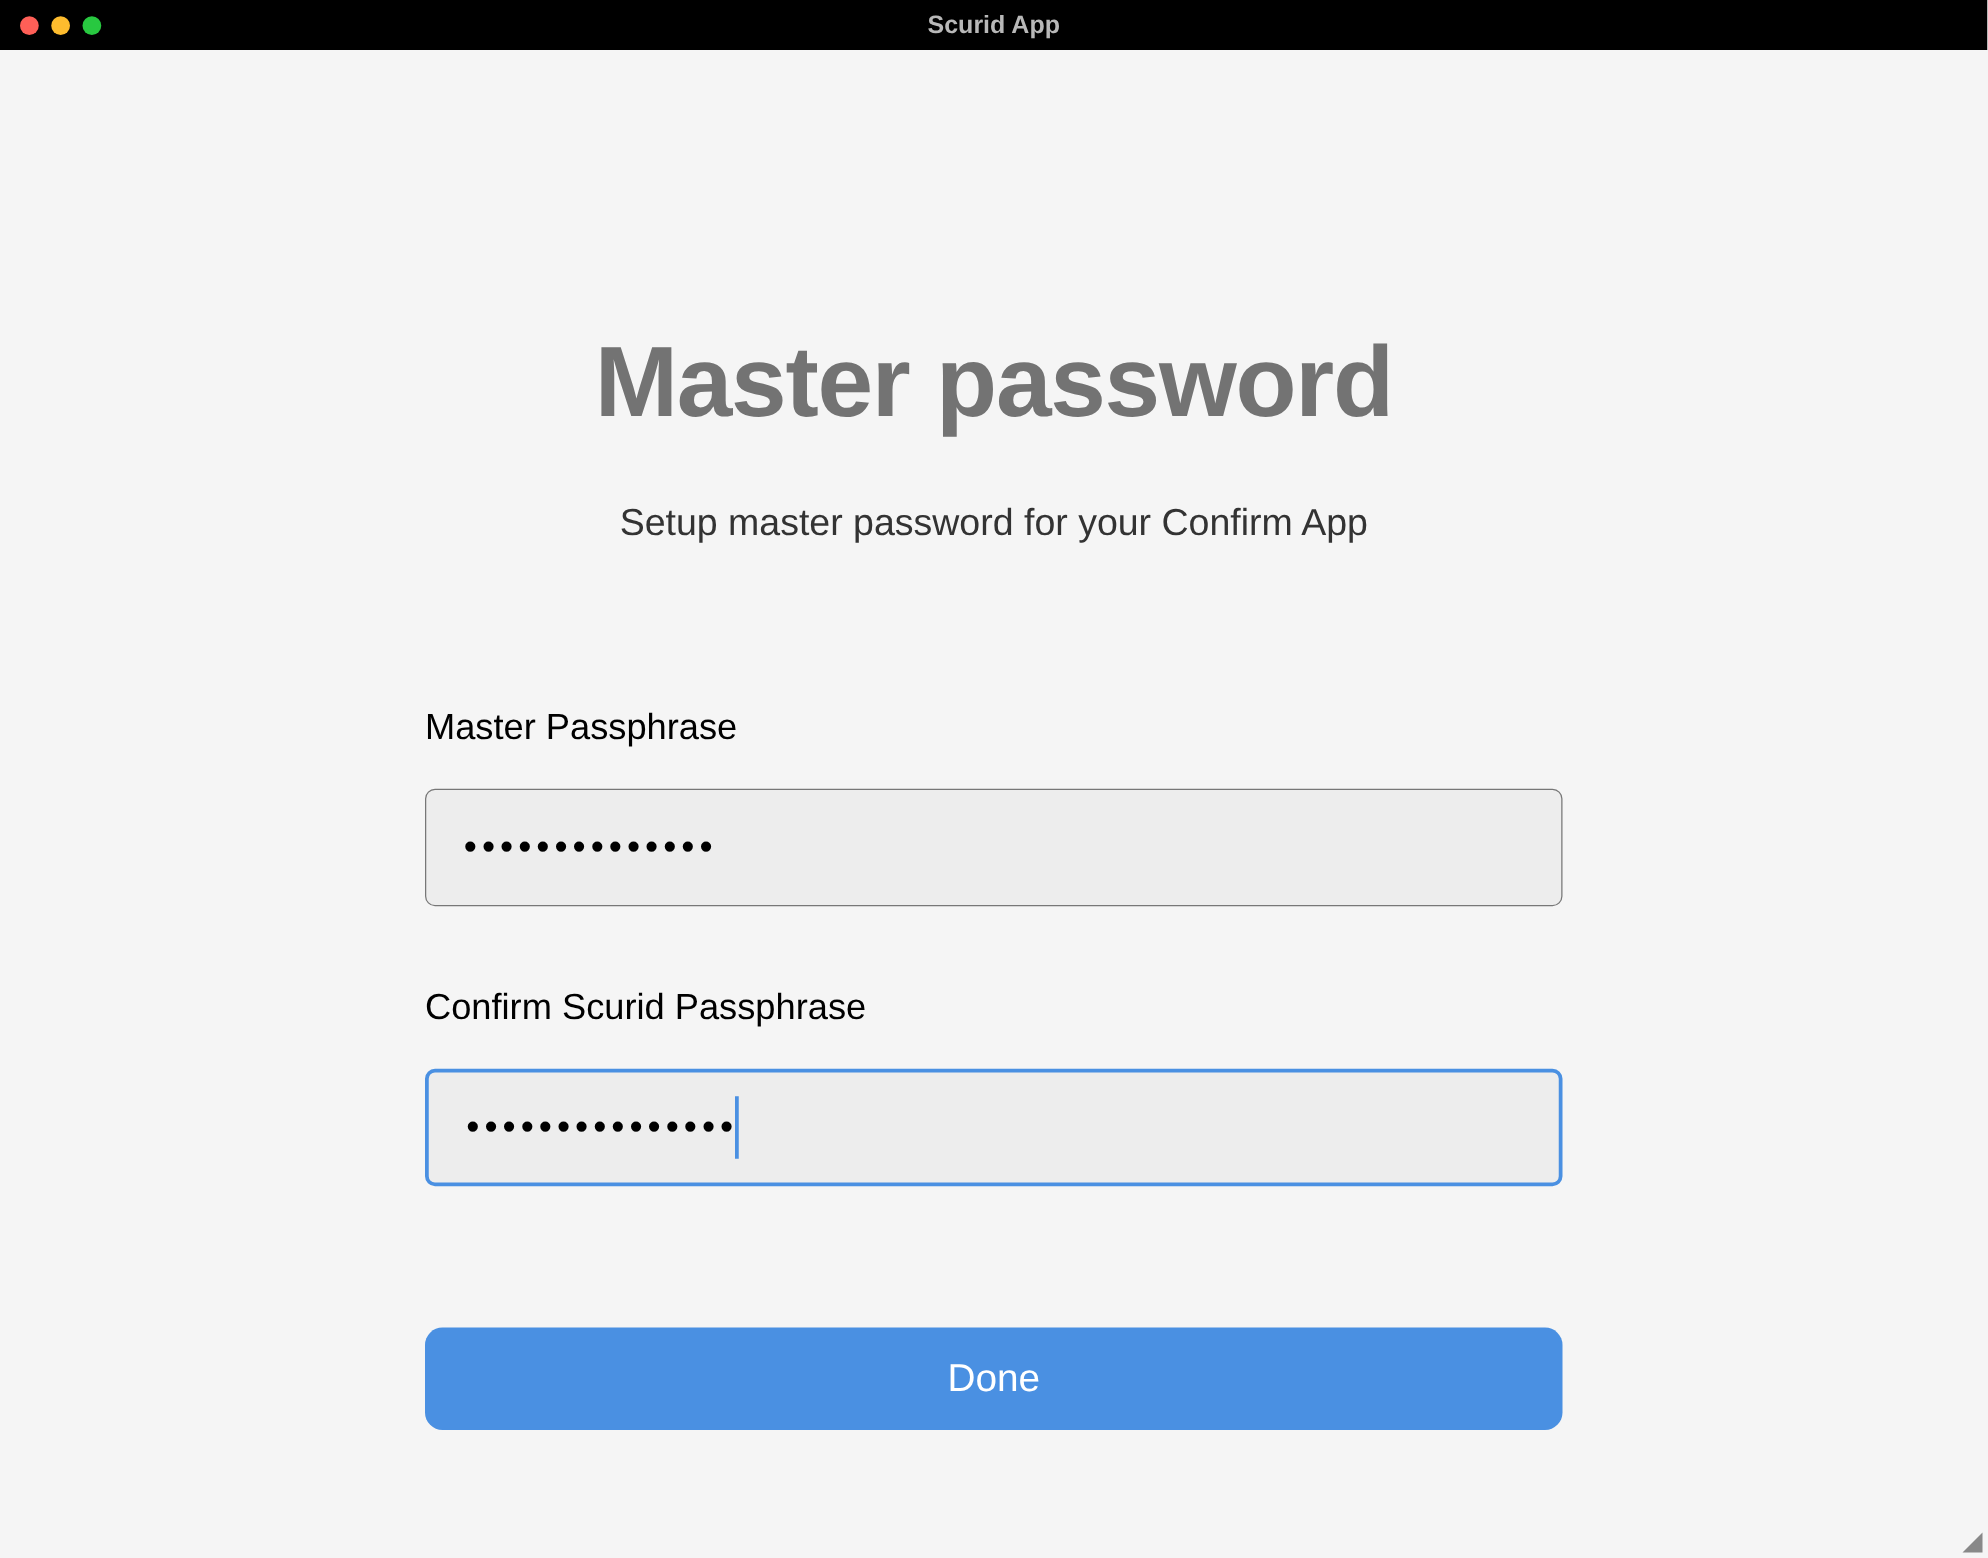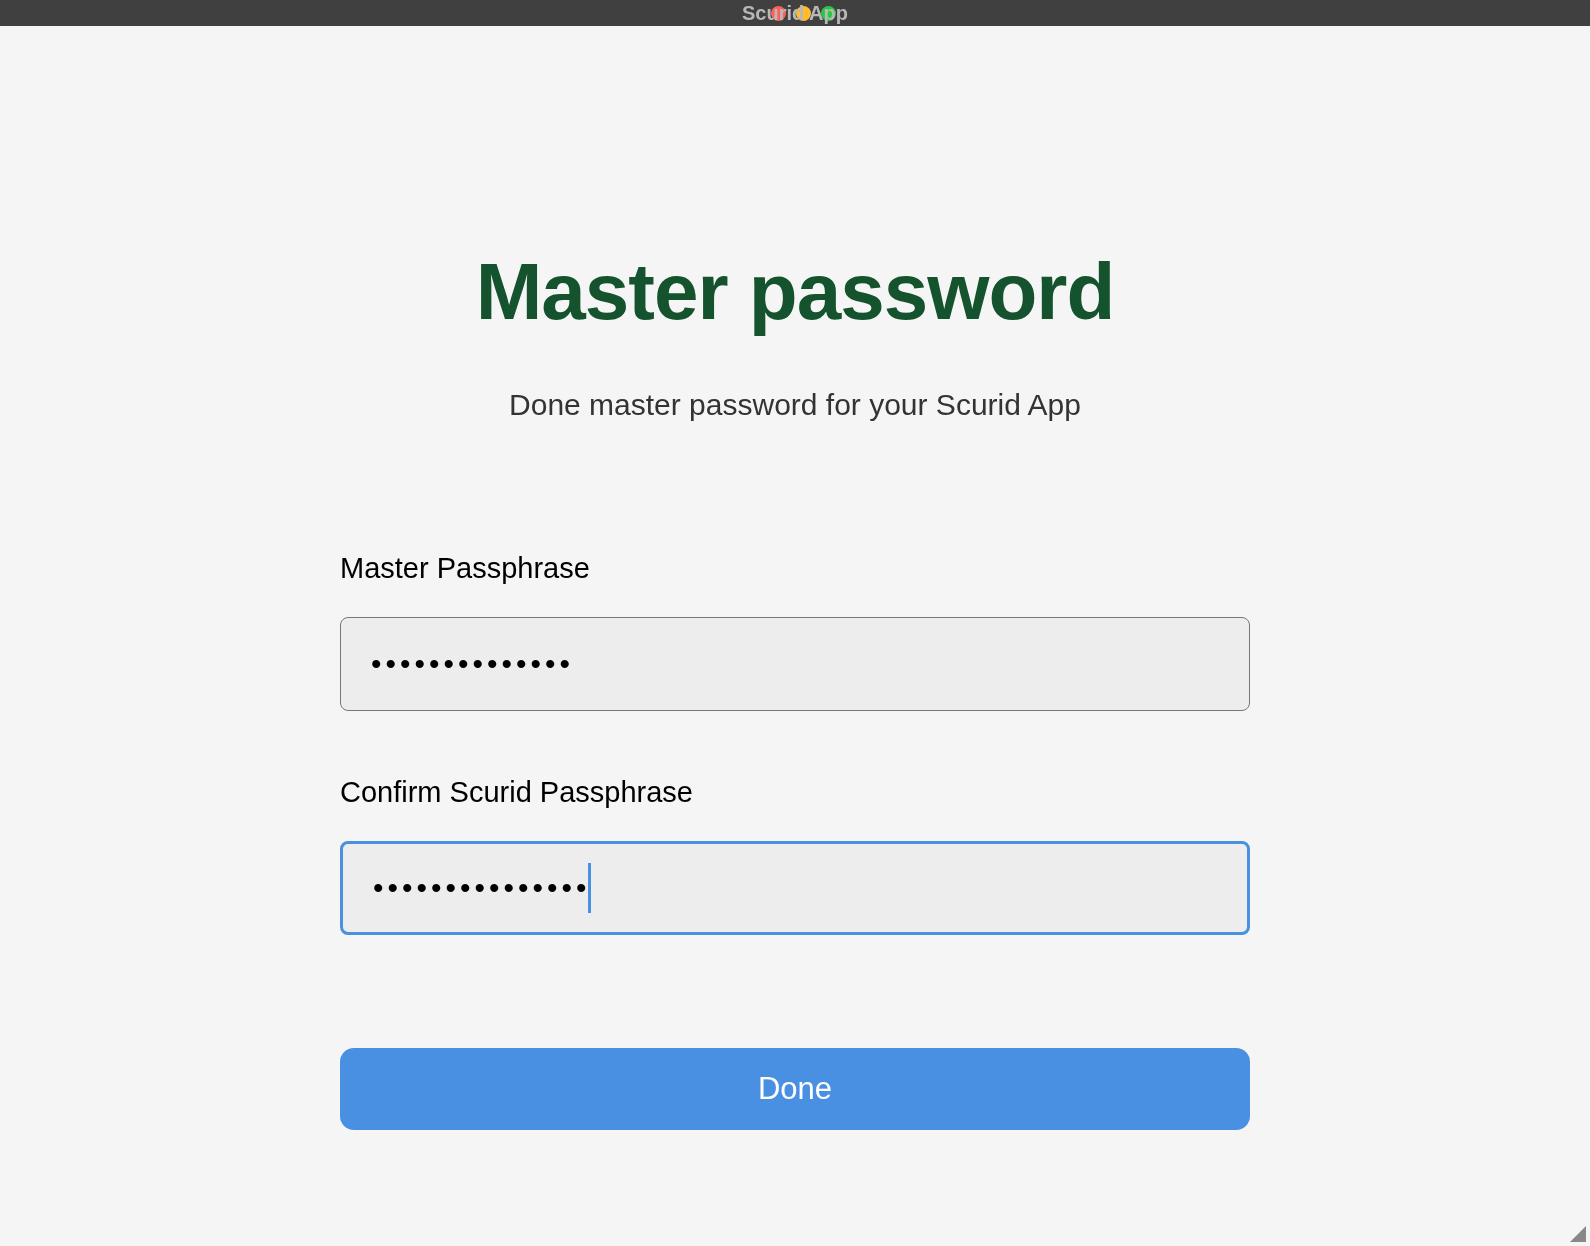--- a/index.html
+++ b/index.html
@@ -11,26 +11,25 @@
     body {
       font-family: -apple-system, BlinkMacSystemFont, "Segoe UI", Helvetica, Arial, sans-serif;
       background: #f5f5f5;
       width: 1590px;
       height: 1246px;
       overflow: hidden;
       position: relative;
     }
     
     .titlebar {
-      height: 26px;
-      background: #404040;
+      height: 40px;
+      background: #000000;
       display: flex;
       align-items: center;
       position: relative;
-      justify-content: center;
     }
     
     .traffic-lights {
       display: flex;
       gap: 10px;
       padding-left: 16px;
     }
     
     .traffic-light {
       width: 15px;
@@ -54,21 +53,21 @@
     .content {
       display: flex;
       flex-direction: column;
       align-items: center;
       padding-top: 220px;
     }
     
     .page-title {
       font-size: 80px;
       font-weight: 700;
-      color: #14532d;
+      color: #737373;
       margin-bottom: 50px;
       letter-spacing: -1px;
     }
     
     .page-subtitle {
       font-size: 30px;
       color: #333;
       margin-bottom: 130px;
       font-weight: 400;
     }
@@ -154,21 +153,21 @@
   <div class="traffic-lights">
     <div class="traffic-light red"></div>
     <div class="traffic-light yellow"></div>
     <div class="traffic-light green"></div>
   </div>
   <div class="window-title">Scurid App</div>
 </div>
 
 <div class="content">
   <h1 class="page-title">Master password</h1>
-  <p class="page-subtitle">Done master password for your Scurid App</p>
+  <p class="page-subtitle">Setup master password for your Confirm App</p>
 
   <div class="form-container">
     <div class="form-group">
       <label class="form-label">Master Passphrase</label>
       <div class="input-wrapper">
         <input type="text" class="form-input" readonly="" value="••••••••••••••" style="">
       </div>
     </div>
 
     <div class="form-group">

